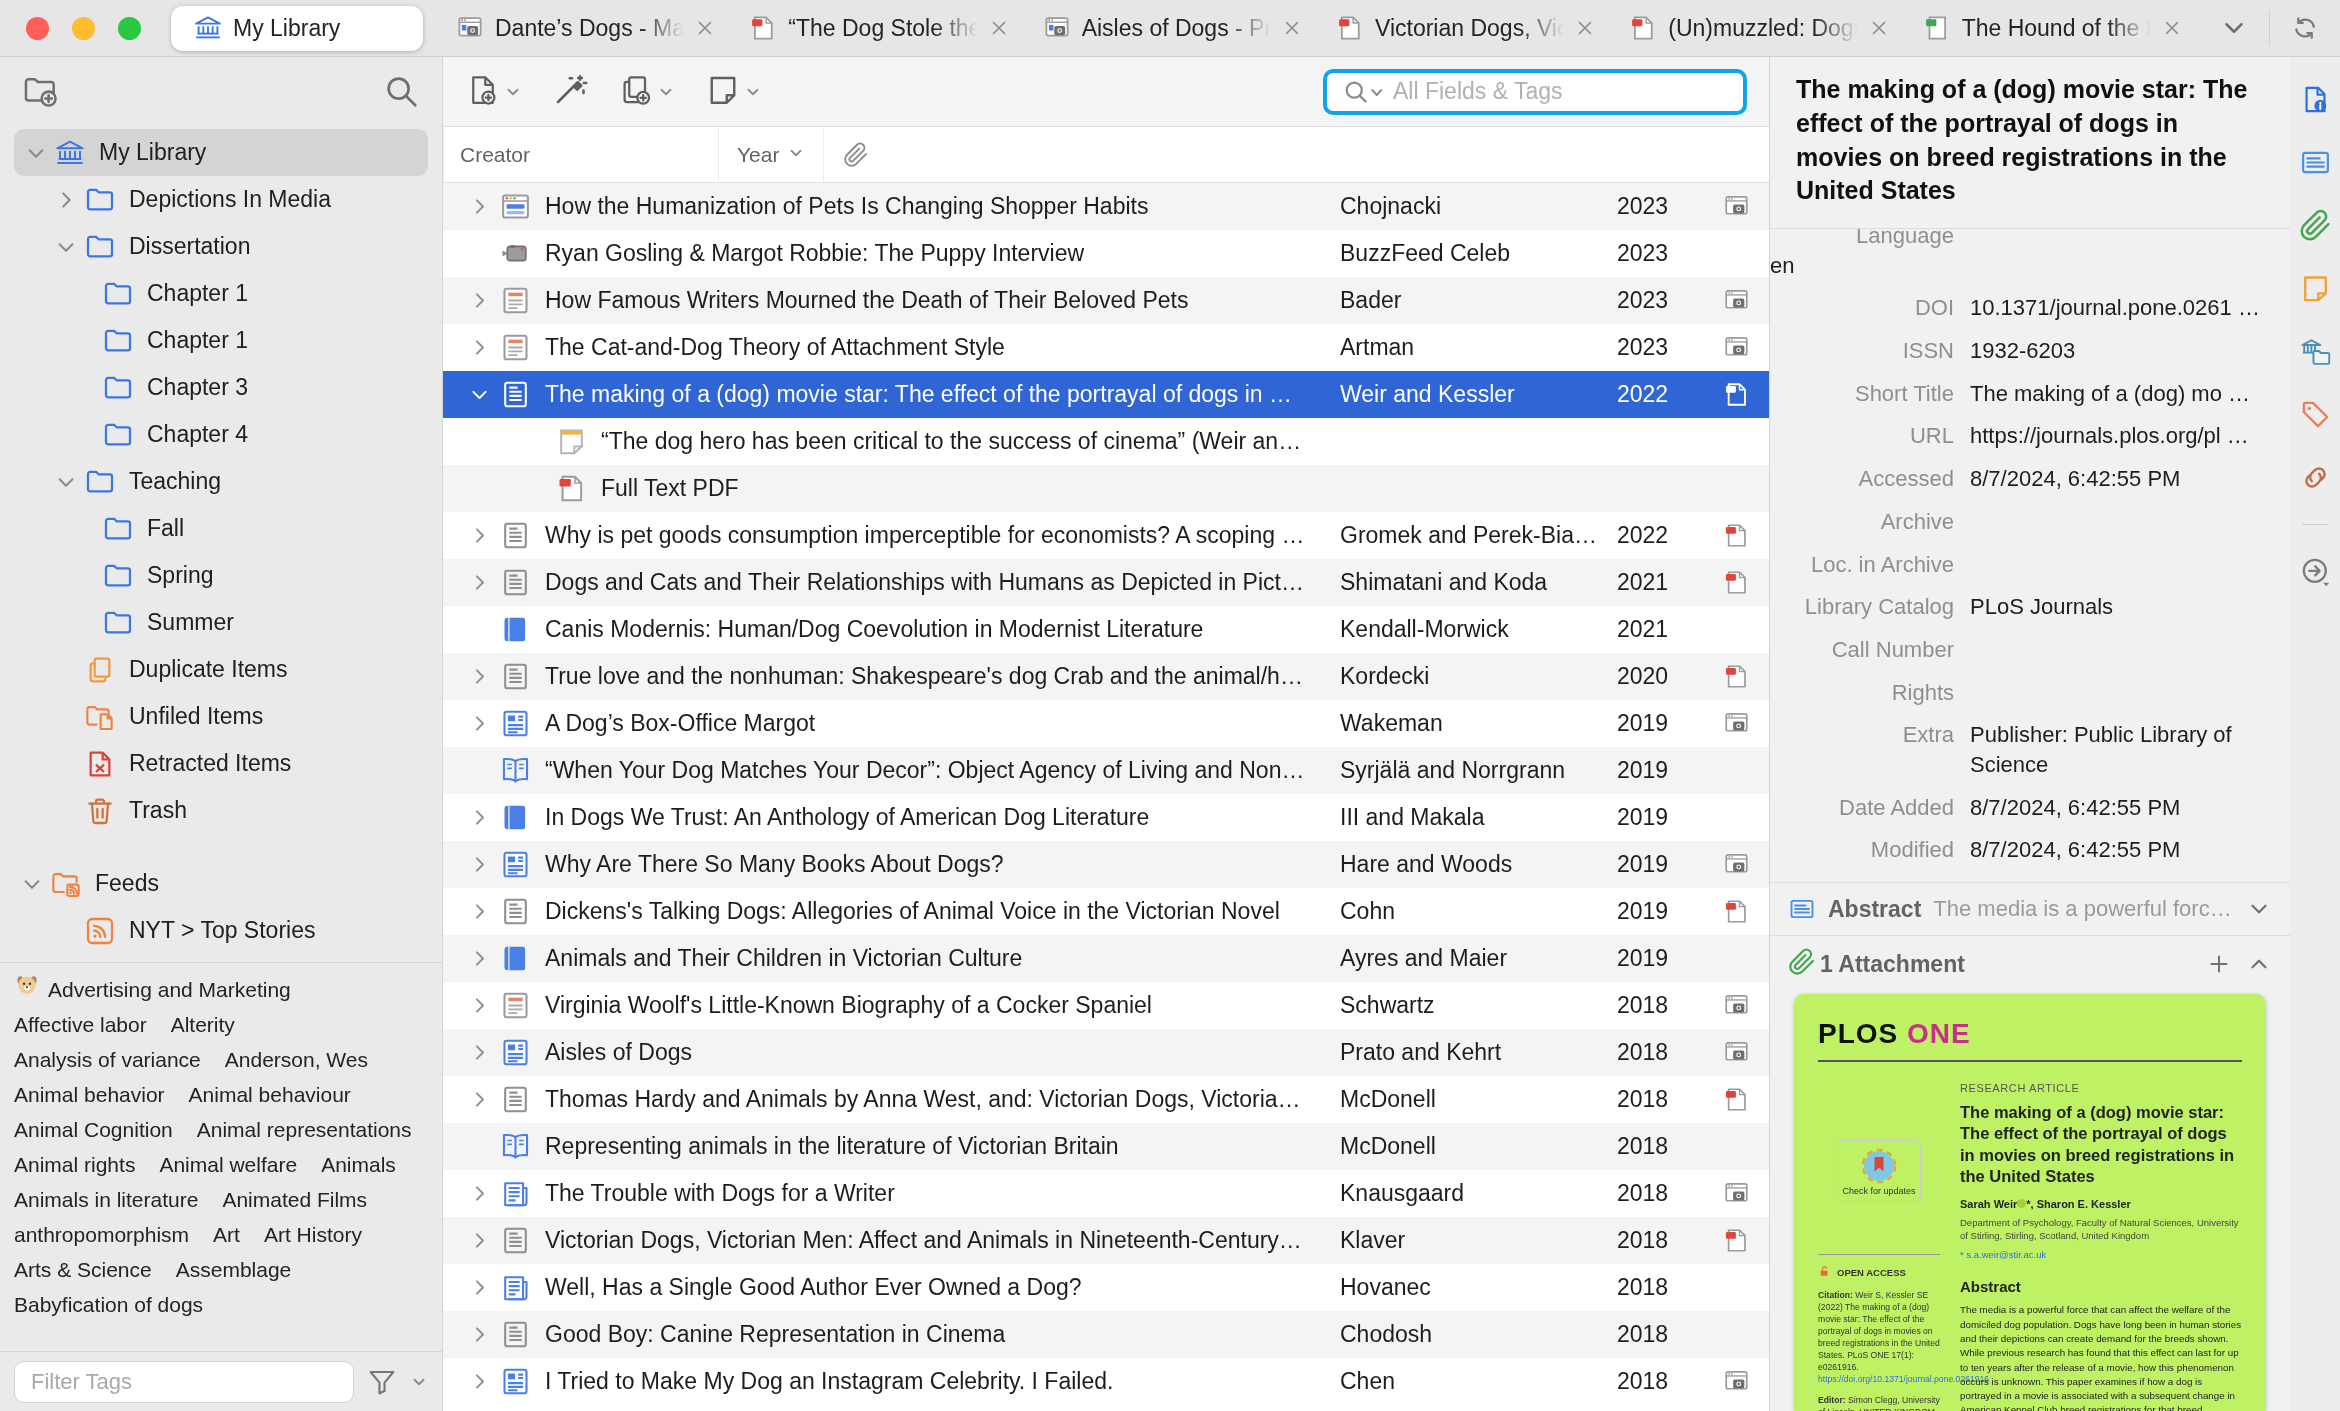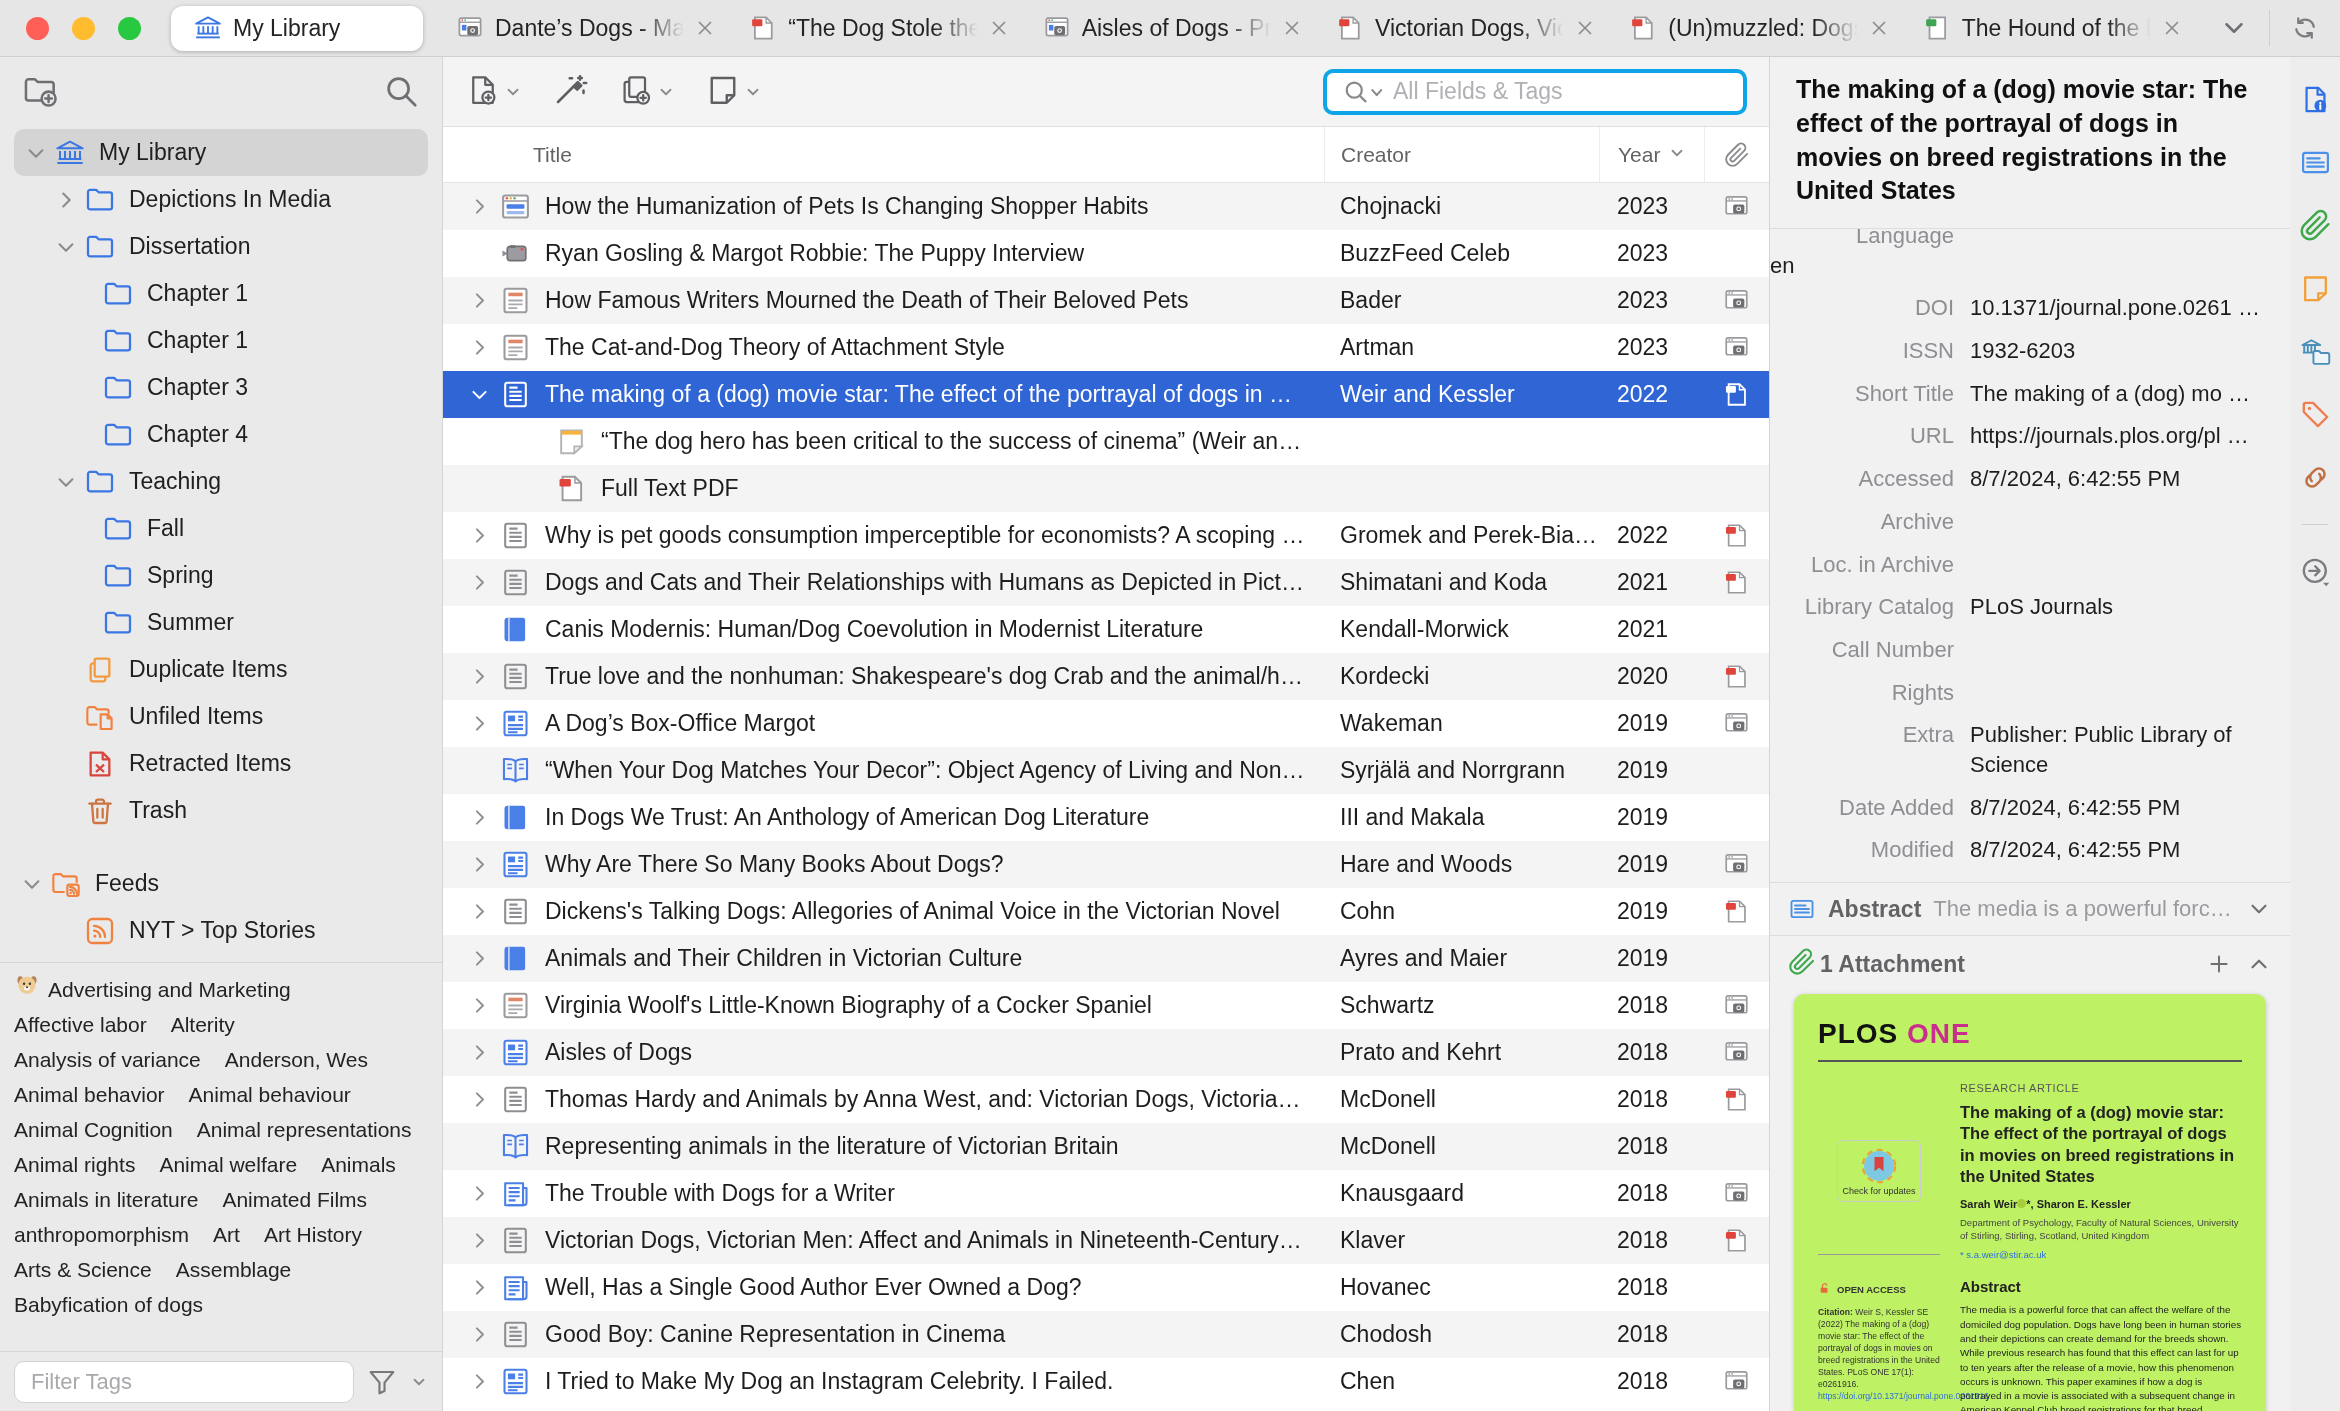--- a/index.html
+++ b/index.html
@@ -114,21 +114,21 @@
   .att-card { flex:1; margin:2px 24px 0; background:#bef264; border-radius:10px 10px 0 0; box-shadow:0 1px 5px rgba(0,0,0,.18); overflow:hidden; padding:24px 24px 0; }
 
   
   .pp-logo { font-size:28px; font-weight:bold; letter-spacing:1px; color:#111; }
   .pp-logo .one { color:#cb2d8f; }
   .pp-rule { border:none; border-top:2px solid #555; margin:10px 0 20px; }
   .pp-cols { display:flex; gap:20px; }
   .pp-left { width:122px; flex:none; color:#333; }
   .pp-badge { margin:58px auto 0; width:84px; border:1px solid #ccc; border-radius:6px; text-align:center; padding:7px 4px 5px; font-size:9px; color:#333; }
   .pp-badge svg { width:36px; height:36px; }
-  .pp-oa { display:flex; align-items:center; gap:6px; font-size:9.5px; font-weight:bold; color:#333; border-top:1px solid #999; padding-top:27px; margin-top:52px; }
+  .pp-oa { display:flex; align-items:center; gap:6px; font-size:9.5px; font-weight:bold; color:#333; border-top:1px solid #999; padding-top:10px; margin-top:52px; }
   .pp-oa svg { width:13px; height:13px; }
   .pp-p { font-size:8.6px; line-height:1.4; margin-top:9px; color:#333; }
   .pp-link { color:#2e6fdb; }
   .pp-right { flex:1; min-width:0; }
   .pp-kicker { font-size:11px; letter-spacing:.6px; color:#555; }
   .pp-title { font-size:16.5px; font-weight:bold; color:#222; line-height:1.3; margin:8px 0 10px; }
   .pp-authors { font-size:11px; font-weight:bold; color:#222; }
   .pp-authors .orcid { display:inline-block; width:9px; height:9px; border-radius:50%; background:#a6ce39; }
   .pp-affil { font-size:9.5px; color:#444; line-height:1.35; margin-top:7px; }
   .pp-email { font-size:9.5px; color:#2e6fdb; margin-top:7px; }
@@ -690,21 +690,20 @@
                 <circle cx="10" cy="10.5" r="6"></circle>
                 <path d="M14.4 15L19 19.5"></path>
                 <path d="M24.5 10.5l3.5 4 3.5-4" stroke-width="1.7" stroke-linejoin="round"></path>
               </svg>
             </span>
           <input placeholder="All Fields &amp; Tags" style="">
         </div>
       </div>
 
       <div class="list-header">
-        <span class="hcell h-title">Title</span>
         <span class="hcell h-creator">Creator</span>
         <span class="hcell h-year">
           <span>Year</span>
           <span><svg viewBox="0 0 24 24" fill="none" stroke="#8a8a8e" stroke-width="2.4" stroke-linecap="round" stroke-linejoin="round">
                 <path d="M6 9l6 6 6-6"></path>
               </svg></span>
         </span>
         <span class="hcell h-att">
             <svg viewBox="0 0 24 24" fill="none" stroke="#8a8a8e" stroke-width="1.7" stroke-linecap="round" stroke-linejoin="round">
               <path d="M21.4 11.05l-9.19 9.19a6 6 0 01-8.49-8.49l9.19-9.19a4 4 0 015.66 5.66l-9.2 9.19a2 2 0 01-2.83-2.83l8.49-8.48"></path>

